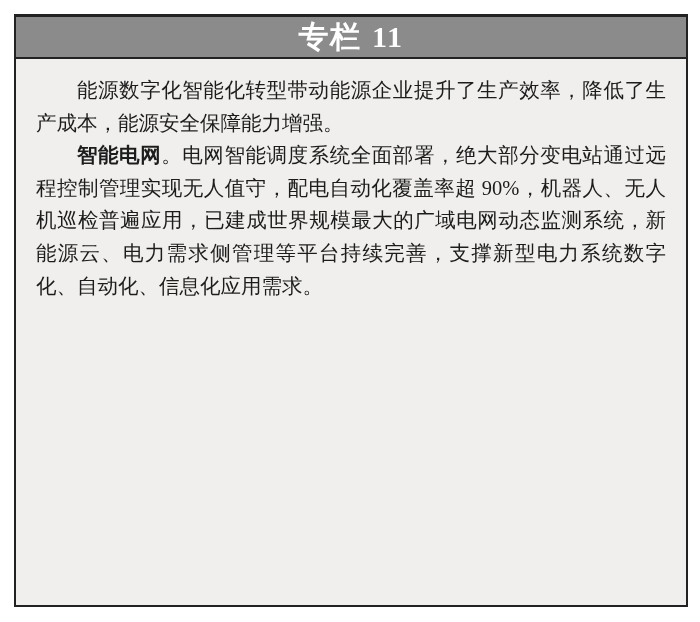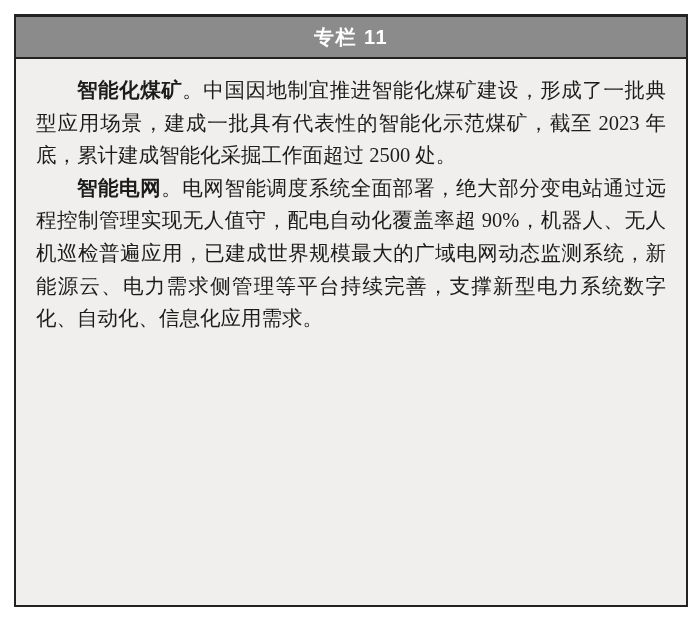--- a/index.html
+++ b/index.html
@@ -31,29 +31,29 @@
   .box-header {
     height: 42px;
     background: var(--header-bg, #8b8b8b);
     border-bottom: 2px solid var(--border, #222);
     display: flex;
     align-items: center;
     justify-content: center;
     color: var(--header-text, #fff);
     font-family: "Liberation Sans", sans-serif;
     font-weight: bold;
-    font-size: 20px;
+    font-size: 30px;
     letter-spacing: 1.5px;
     white-space: nowrap;
   }
   .box-header .label {
     margin-right: 0.1em;
   }
   .box-header .label-number {
-    font-family: Liberation Sans, sans-serif;
+    font-family: Liberation Serif, serif;
     font-weight: bold;
     margin-left: 0.25em;
   }
   .box-header .title {
     margin-left: 0.9em;
   }
   .box-content {
     padding: 15px 20px 0 20px;
     font-family: "Liberation Serif", serif;
     font-size: 20.5px;
@@ -72,16 +72,16 @@
 </style>
 </head>
 <body>
 
 <div class="box">
   <div class="box-header">
     <span class="label">专栏</span>
       <span class="label-number">11</span>
   </div>
   <div class="box-content">
-      <p><span class="lead">智能化煤矿</span><span class="lead-sep">。</span><span>中国因地制宜推进智能化煤矿建设，形成了一批典型应用场景，建成一批具有代表性的智能化示范煤矿，截至 2023 年底，累计建成智能化采掘工作面超过 2500 处。</span></p>
+      <p><span>能源数字化智能化转型带动能源企业提升了生产效率，降低了生产成本，能源安全保障能力增强。</span></p>
       <p><span class="lead">智能电网</span><span class="lead-sep">。</span><span>电网智能调度系统全面部署，绝大部分变电站通过远程控制管理实现无人值守，配电自动化覆盖率超 90%，机器人、无人机巡检普遍应用，已建成世界规模最大的广域电网动态监测系统，新能源云、电力需求侧管理等平台持续完善，支撑新型电力系统数字化、自动化、信息化应用需求。</span></p>
     </div>
 </div>
 
 </body></html>

